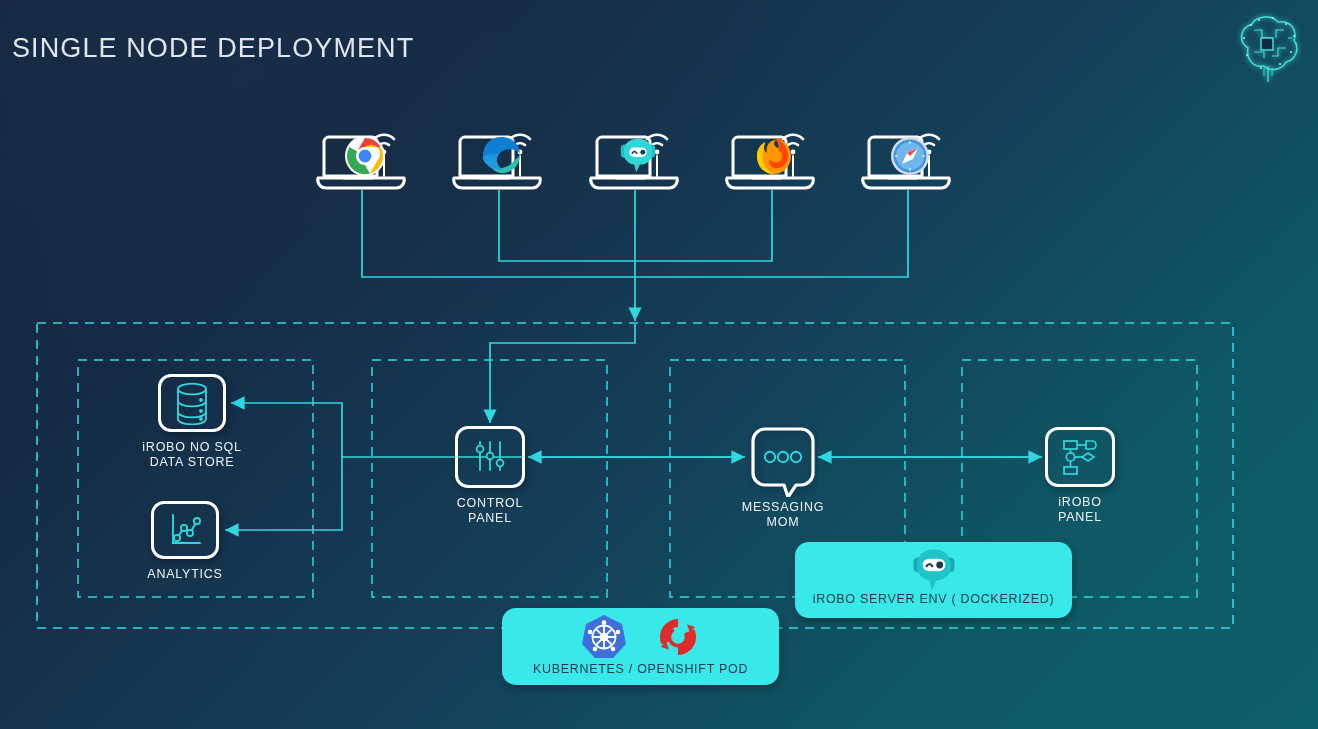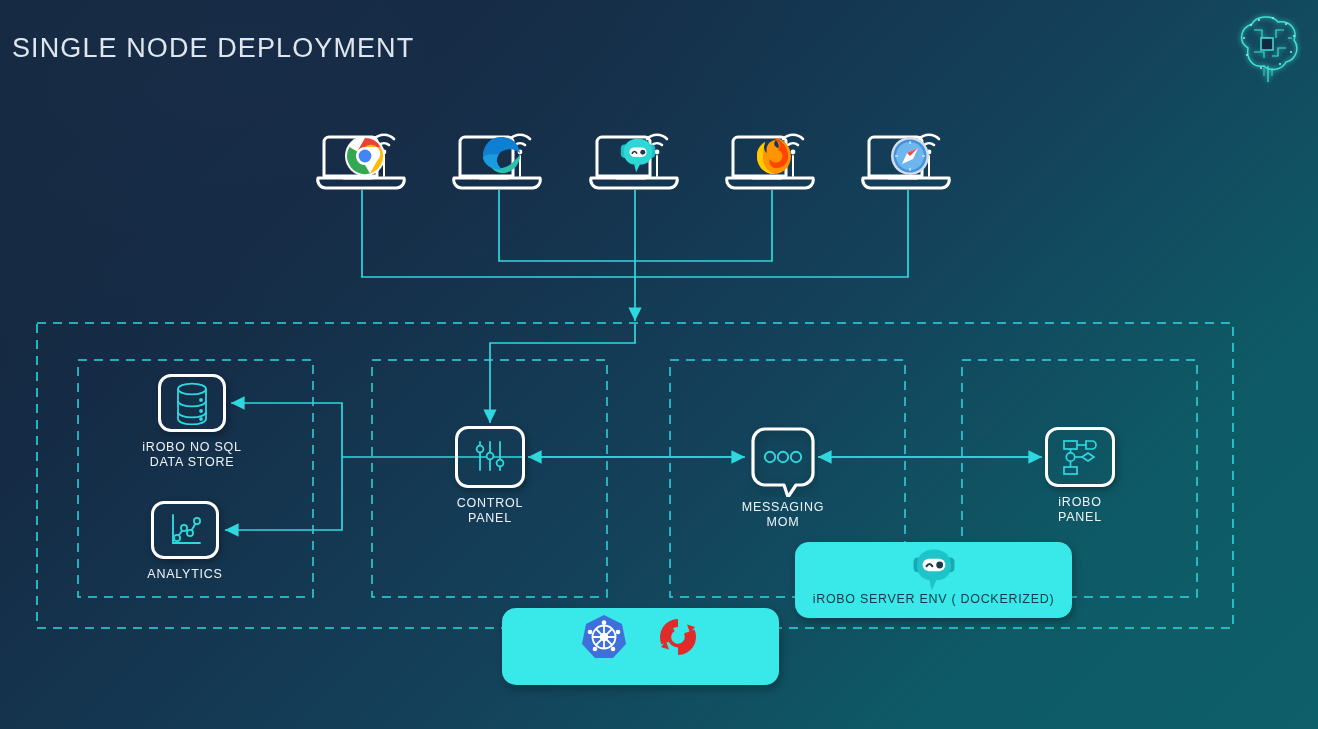--- a/index.html
+++ b/index.html
@@ -433,15 +433,16 @@
           <g fill="#e02b2b">
             <path d="M24 6 A18 18 0 0 0 7.6 31.5 L15.2 28.6 A10 10 0 0 1 24 14 Z"></path>
             <path d="M24 42 A18 18 0 0 0 40.4 16.5 L32.8 19.4 A10 10 0 0 1 24 34 Z"></path>
             <path d="M41 14 L33 11.6 L36 19.8 Z"></path>
             <path d="M7 34 L15 36.4 L12 28.2 Z"></path>
           </g>
           <circle cx="24" cy="24" r="8.6" fill="none" stroke="#e02b2b" stroke-width="3.6" stroke-dasharray="40 14" transform="rotate(-28 24 24)"></circle>
         </svg>
       </span>
     </div>
+    <div class="pill-label">KUBERNETES / OPENSHIFT POD</div>
   </div>
 
 </div>
 
 </body></html>

